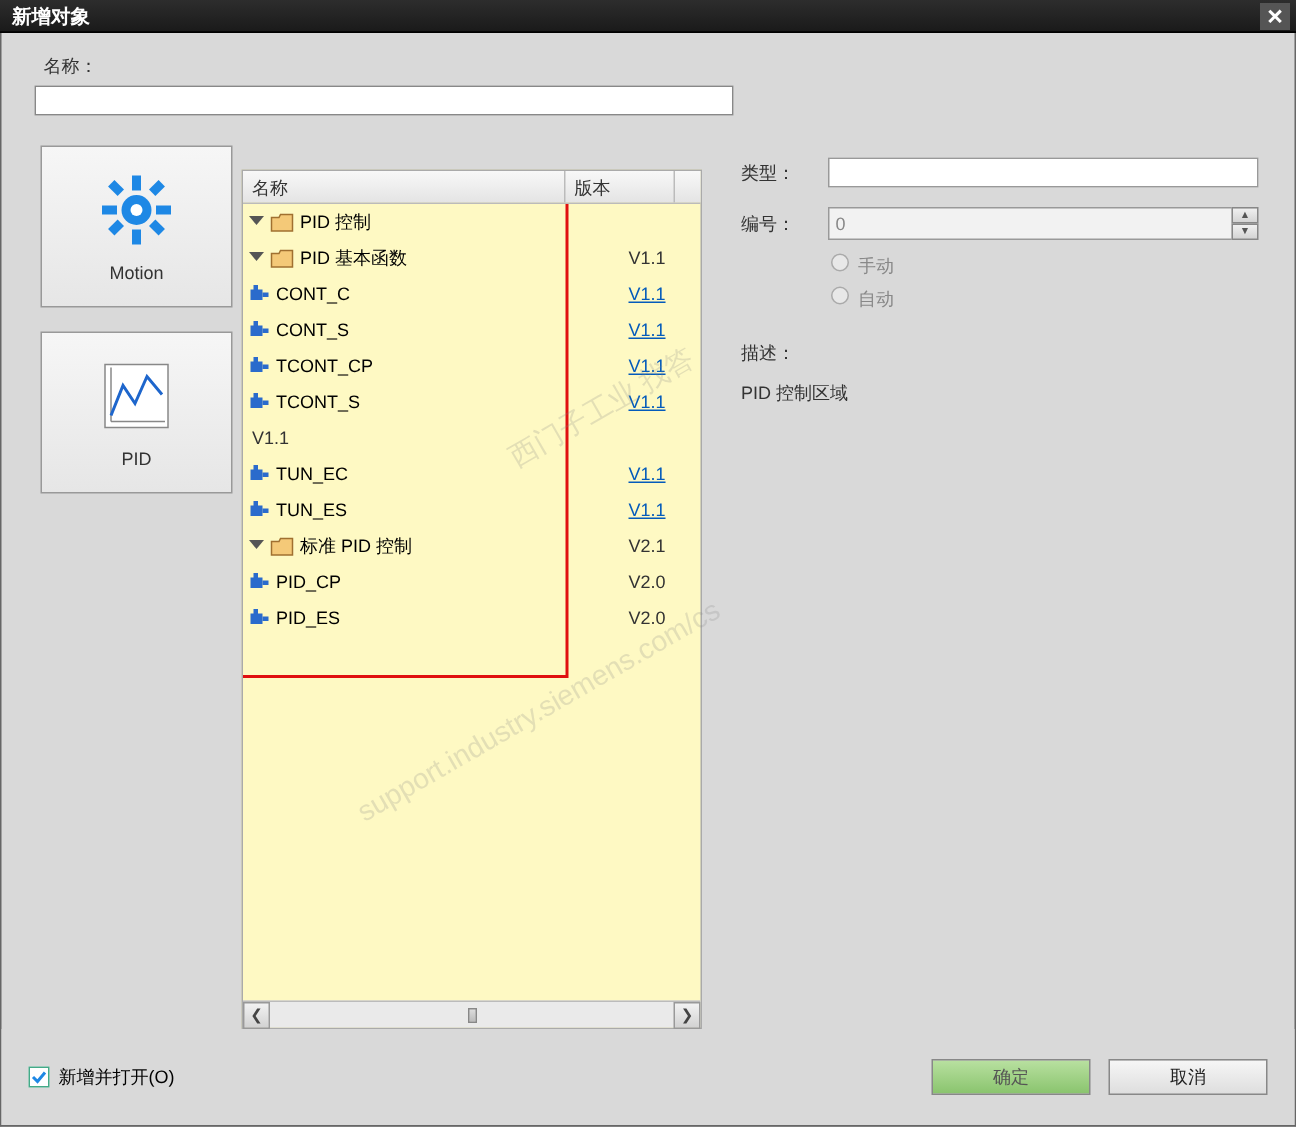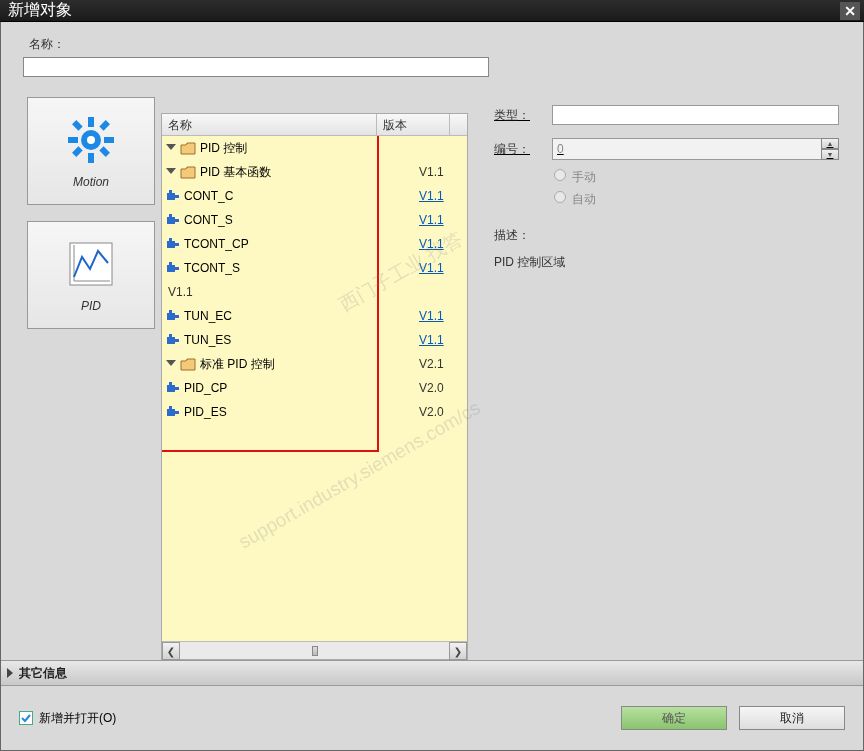--- a/index.html
+++ b/index.html
@@ -1,31 +1,31 @@
 <!DOCTYPE html>
 <html><head>
 <meta charset="utf-8">
 <style>
 * { box-sizing: border-box; margin: 0; padding: 0; font-family: "Microsoft YaHei", Arial, sans-serif; font-size: 12px; }
 body { background: #000; width: 864px; height: 751px; overflow: hidden; }
 
 .titlebar { height: 22px; background: linear-gradient(#2d2d2d, #1a1a1a); color: #fff; display: flex; align-items: center; padding: 0 4px 0 8px; border-bottom: 1px solid #000; }
-.titlebar .title { flex: 1; font-size: 16px; }
+.titlebar .title { flex: 1; font-size: 13px; font-weight: bold; }
 .titlebar .close { width: 20px; height: 18px; background: #555; color: #fff; display: flex; align-items: center; justify-content: center; font-size: 14px; font-weight: bold; cursor: pointer; }
 
 .dialog-body { background: #d9d9d9; height: 729px; display: flex; flex-direction: column; border: 1px solid #666; border-top: none; }
 
 .name-section { padding: 14px 22px 10px 22px; }
 .name-label { margin-bottom: 4px; margin-left: 6px; color: #333; }
 .name-input { width: 466px; height: 20px; background: #fff; border: 1px solid #888; padding: 0 4px; }
 
 .main-row { display: flex; flex: 1; padding: 10px 18px 0 22px; min-height: 0; }
 
 .category-col { width: 138px; display: flex; flex-direction: column; gap: 16px; }
-.cat-card { width: 128px; height: 108px; margin-left: 4px; border: 1px solid #999; background: linear-gradient(#f6f6f6, #e6e6e6); display: flex; flex-direction: column; align-items: center; justify-content: center; cursor: pointer; font-style: italic; }
+.cat-card { width: 128px; height: 108px; margin-left: 4px; border: 1px solid #999; background: linear-gradient(#f6f6f6, #e6e6e6); display: flex; flex-direction: column; align-items: center; justify-content: center; cursor: pointer; }
 .cat-card .icon { width: 54px; height: 54px; display: flex; align-items: center; justify-content: center; margin-bottom: 8px; }
 .cat-card .lbl { color: #333; }
 
 .tree-col { width: 307px; border: 1px solid #aaa; background: #fef9c3; display: flex; flex-direction: column; position: relative; margin-right: 14px; margin-top: 16px; }
 .tree-header { display: flex; height: 22px; background: linear-gradient(#f8f8f8, #e4e4e4); border-bottom: 1px solid #bbb; }
 .tree-header .col-name { width: 215px; padding: 3px 6px; border-right: 1px solid #bbb; color: #333; }
 .tree-header .col-ver { flex: 1; padding: 3px 6px; color: #333; border-right: 1px solid #bbb; }
 .tree-header .col-pad { width: 17px; }
 .tree-body { flex: 1; overflow: hidden; position: relative; }
 .tree-row { display: flex; height: 24px; align-items: center; cursor: pointer; }
@@ -40,21 +40,21 @@
 .puzzle-icon svg { width:14px; height:12px; }
 
 .highlight-box { position:absolute; border:2px solid #e01010; pointer-events:none; }
 
 .tree-scroll { display:flex; height:18px; border-top:1px solid #bbb; background:#eaeaea; }
 .scroll-btn { width:18px; height:18px; background:linear-gradient(#f2f2f2,#d2d2d2); border:1px solid #999; display:flex; align-items:center; justify-content:center; cursor:pointer; font-size:10px; color:#444; }
 .scroll-track { flex:1; display:flex; align-items:center; justify-content:center; }
 .scroll-thumb { width:6px; height:10px; background:linear-gradient(#ddd,#bbb); border:1px solid #888; }
 
 .props-col { flex: 1; padding: 4px 6px 0 12px; }
-.props-col .prow { display:flex; align-items:center; height:28px; margin-bottom:6px;text-decoration:underline; }
+.props-col .prow { display:flex; align-items:center; height:28px; margin-bottom:6px; }
 .props-col .plabel { width: 58px; color:#333; }
 .type-input { flex:1; height:20px; background:#fff; border:1px solid #999; }
 .spinner { flex:1; height:22px; display:flex; }
 .spinner input { flex:1; background:#f2f2f2; border:1px solid #999; border-right:none; padding-left:4px; color:#888; }
 .spinner .btns { width:18px; display:flex; flex-direction:column; }
 .spinner .btns div { flex:1; background:linear-gradient(#f0f0f0,#d4d4d4); border:1px solid #888; font-size:7px; display:flex; align-items:center; justify-content:center; color:#555; cursor:pointer; }
 .radio-row { display:flex; align-items:flex-start; height:22px; padding-left:60px; color:#888; }
 .radio-dot { width:12px; height:12px; border-radius:50%; background:#e8e8e8; border:1px solid #aaa; margin-right:6px; }
 .desc-label { margin-top:14px; color:#333; }
 .desc-text { margin-top:10px; color:#333; }
@@ -309,24 +309,20 @@
       <div class="radio-row">
         <div class="radio-dot"></div>
         <span>自动</span>
       </div>
       <div class="desc-label">描述：</div>
       <div class="desc-text">PID 控制区域</div>
     </div>
 
   </div>
 
-  <div class="other-bar">
-    <span class="chev"></span>
-    <span>其它信息</span>
-  </div>
 
   <div class="footer">
     <div class="chk">
       <svg viewBox="0 0 10 10">
           <polyline points="1,5 4,8 9,2" fill="none" stroke="#1e88e5" stroke-width="2"></polyline>
         </svg>
     </div>
     <span>新增并打开(O)</span>
     <div class="spacer"></div>
     <div class="btn btn-ok">

